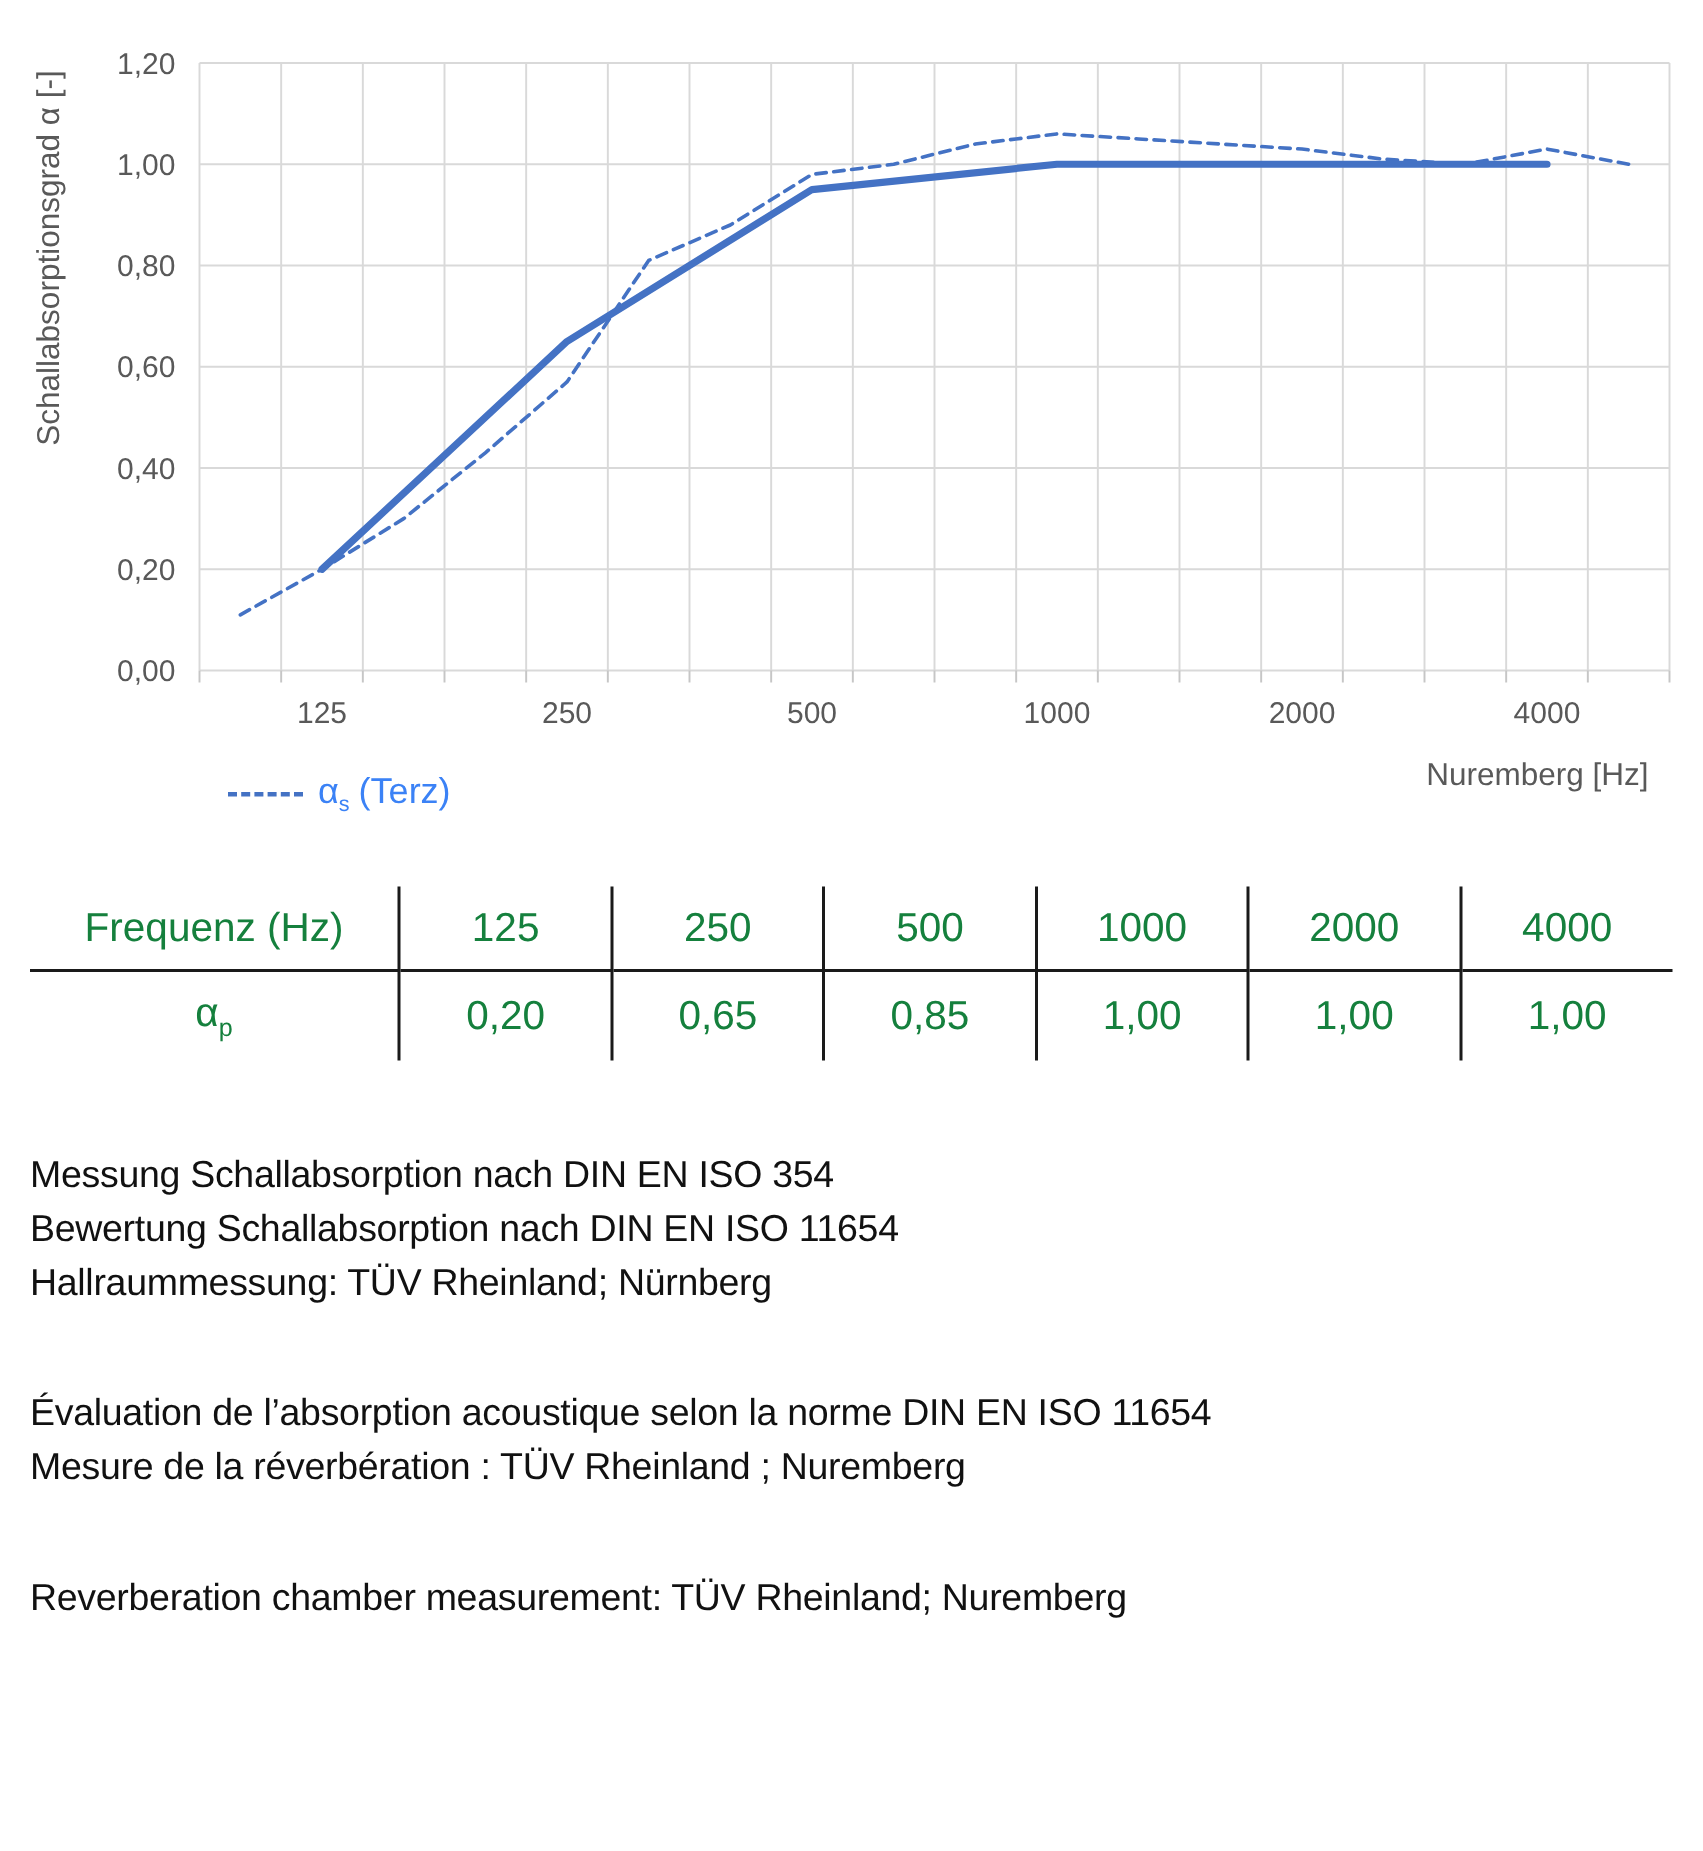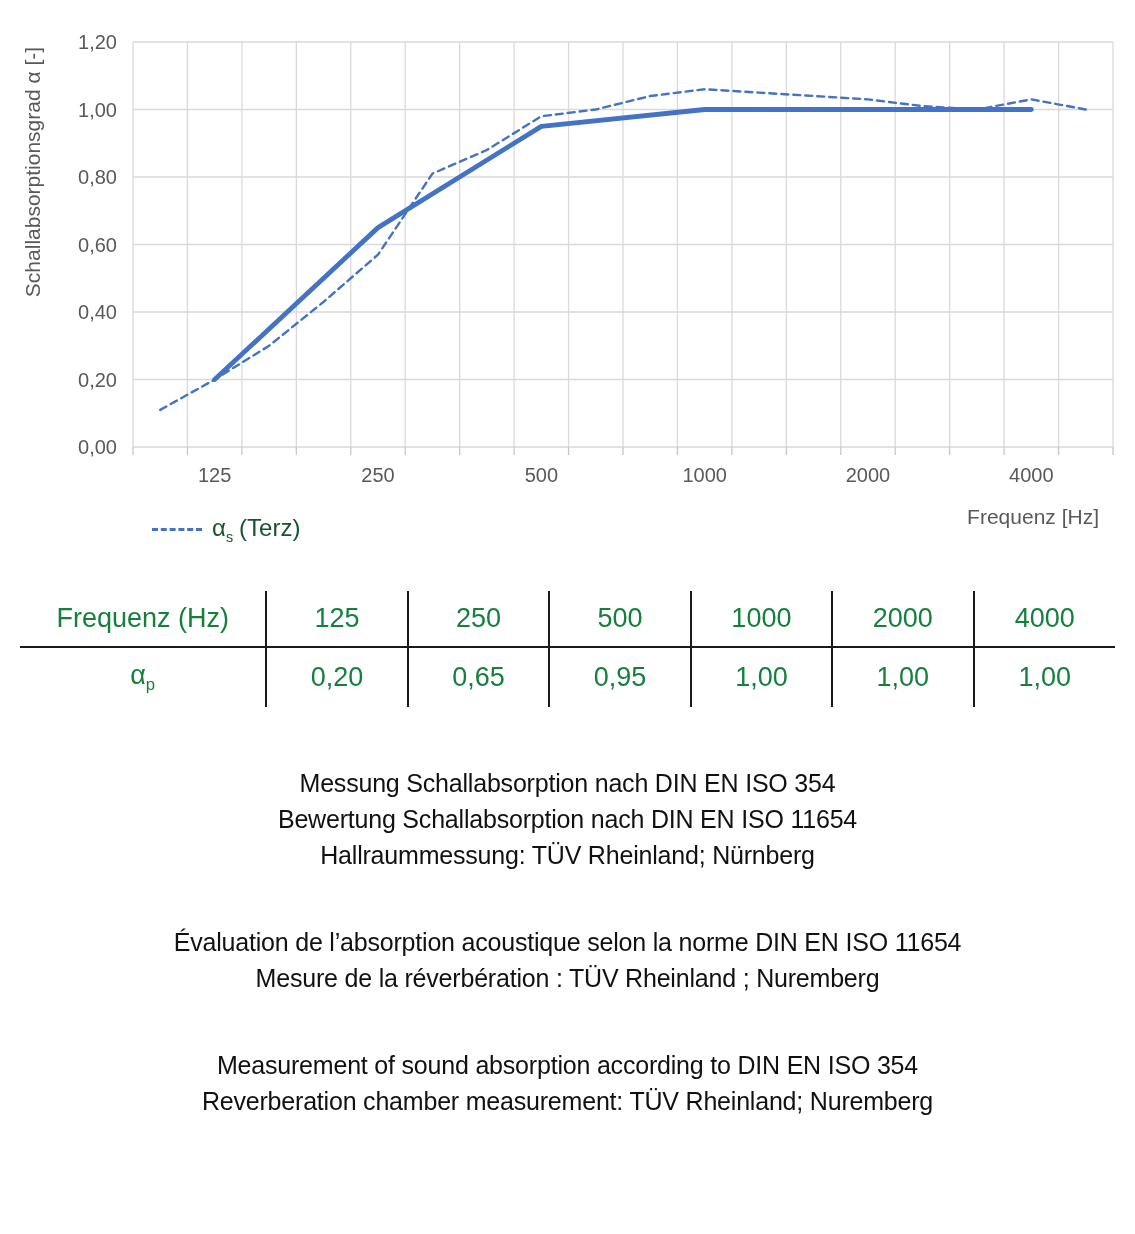--- a/index.html
+++ b/index.html
@@ -33,21 +33,21 @@
     font-size: 21px;
     color: #595959;
   }
   .legend {
     position: absolute;
     top: 514px; left: 152px;
     display: flex;
     align-items: center;
     gap: 38px;
     font-size: 24px;
-    color: #14532d;
+    color: #3b82f6;
   }
   .legend-item { display: flex; align-items: center; gap: 10px; }
   .legend-text sub { font-size: 0.6em; }
   .legend-suffix { margin-left: 6px; }
   .sample-dashed {
     display: inline-block;
     width: 50px; height: 0;
     border-top: 3px dashed #4472C4;
   }
   .sample-solid {
@@ -70,21 +70,21 @@
     text-align: center;
     padding: 12px 4px;
   }
   .abs-table th:first-child, .abs-table td:first-child { width: 22.5%; }
   .abs-table th + th, .abs-table td + td { border-left: 2.5px solid #1a1a1a; }
   .abs-table thead th { border-bottom: 2.5px solid #1a1a1a; }
   .abs-table sub { font-size: 0.62em; }
   
   .notes {
     margin: 58px 20px 0 20px;
-    text-align: center;
+    text-align: left;
     font-size: 25px;
     line-height: 36px;
     color: #111111;
     letter-spacing: -0.2px;
   }
   .note-block { margin-bottom: 51px; }
   .note-block:last-child { margin-bottom: 0; }
 </style>
 </head>
 <body>
@@ -148,21 +148,21 @@
         <text x="214.66666666666666" y="482" text-anchor="middle">125</text>
         <text x="378" y="482" text-anchor="middle">250</text>
         <text x="541.3333333333333" y="482" text-anchor="middle">500</text>
         <text x="704.6666666666666" y="482" text-anchor="middle">1000</text>
         <text x="868" y="482" text-anchor="middle">2000</text>
         <text x="1031.3333333333333" y="482" text-anchor="middle">4000</text>
         <polyline points="160.22222222222223,409.875 214.66666666666666,379.5 269.1111111111111,345.75 323.55555555555554,301.875 378,254.625 432.44444444444446,173.625 486.88888888888886,150 541.3333333333333,116.25 595.7777777777778,109.5 650.2222222222222,96 704.6666666666666,89.24999999999994 759.1111111111111,92.62499999999994 813.5555555555555,96 868,99.375 922.4444444444445,106.125 976.8888888888889,109.5 1031.3333333333333,99.375 1085.7777777777778,109.5" fill="none" stroke="#4472C4" stroke-width="2.4" stroke-linejoin="round" stroke-linecap="round" stroke-dasharray="7 5"></polyline>
         <polyline points="214.66666666666666,379.5 378,227.62499999999997 541.3333333333333,126.375 704.6666666666666,109.5 868,109.5 1031.3333333333333,109.5" fill="none" stroke="#4472C4" stroke-width="4.8" stroke-linejoin="round" stroke-linecap="round"></polyline>
       </svg>
     <div class="y-axis-title">Schallabsorptionsgrad α [-]</div>
-    <div class="x-axis-title">Frequenz [Hz]</div>
+    <div class="x-axis-title">Nuremberg [Hz]</div>
 
     <div class="legend">
       <div class="legend-item">
         <span class="sample-dashed"></span>
         <span class="legend-text"><span>α</span><sub>s</sub><span class="legend-suffix">(Terz)</span></span>
       </div>
     </div>
   </div>
 
   <table class="abs-table">
@@ -175,37 +175,36 @@
         <th>1000</th>
         <th>2000</th>
         <th>4000</th>
       </tr>
     </thead>
     <tbody>
       <tr>
         <td><span>α</span><sub>p</sub></td>
         <td>0,20</td>
         <td>0,65</td>
-        <td>0,95</td>
+        <td>0,85</td>
         <td>1,00</td>
         <td>1,00</td>
         <td>1,00</td>
       </tr>
     </tbody>
   </table>
 
   <div class="notes">
     <div class="note-block">
       <div>Messung Schallabsorption nach DIN EN ISO 354</div>
       <div>Bewertung Schallabsorption nach DIN EN ISO 11654</div>
       <div>Hallraummessung: TÜV Rheinland; Nürnberg</div>
     </div>
     <div class="note-block">
       <div>Évaluation de l’absorption acoustique selon la norme DIN EN ISO 11654</div>
       <div>Mesure de la réverbération : TÜV Rheinland ; Nuremberg</div>
     </div>
     <div class="note-block">
-      <div>Measurement of sound absorption according to DIN EN ISO 354</div>
       <div>Reverberation chamber measurement: TÜV Rheinland; Nuremberg</div>
     </div>
   </div>
 
 </div>
 
 </body></html>

